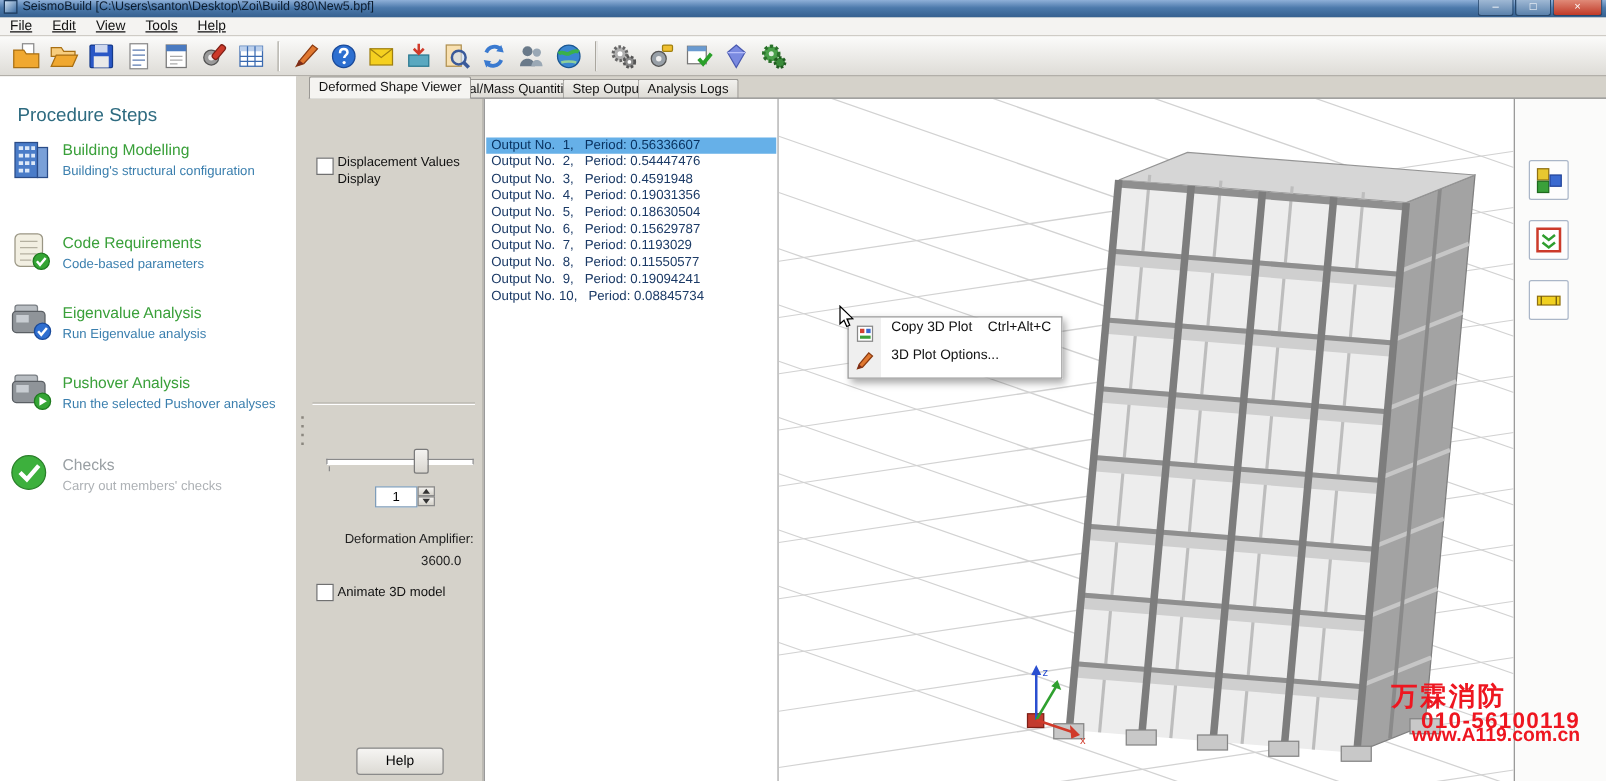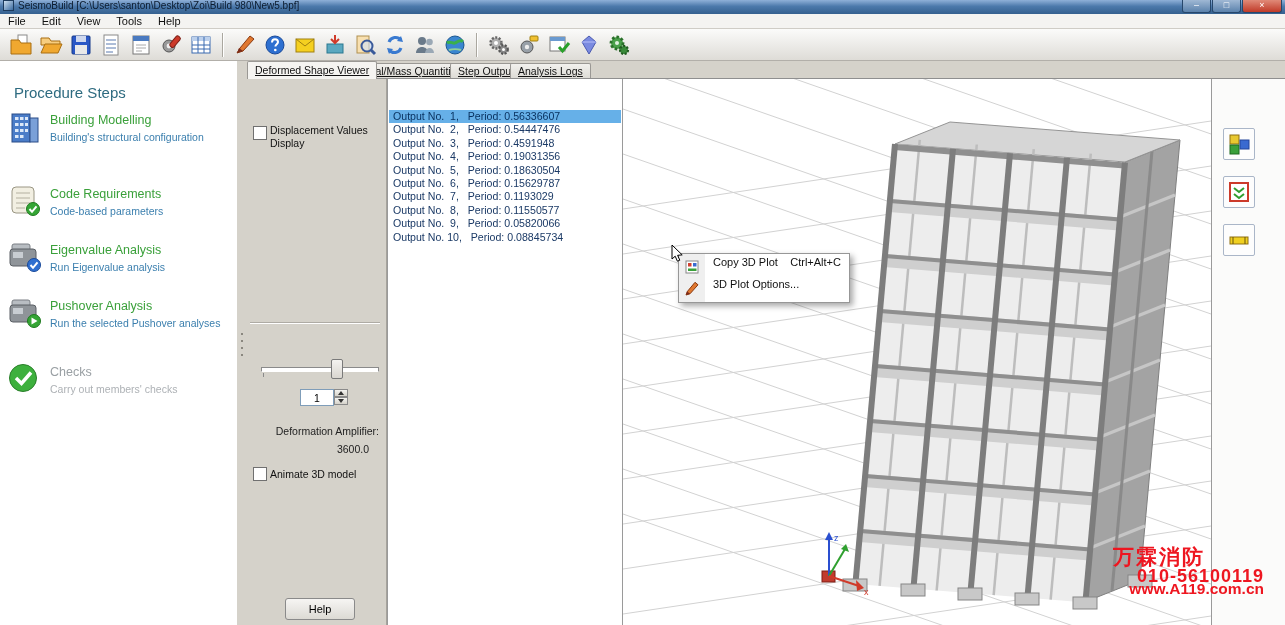--- a/index.html
+++ b/index.html
@@ -16,21 +16,21 @@
   .title-text{font-size:10px;color:#0b1b2e;white-space:nowrap;}
   .winbtns{position:absolute;right:3px;top:0;display:flex;}
   .winbtn{width:27px;height:12px;margin-left:1px;border:1px solid #27476b;border-top:none;
     border-radius:0 0 3px 3px;background:linear-gradient(#9fb8d4,#5b82ac);
     color:#fff;font-size:9px;line-height:11px;text-align:center;}
   .winbtn.close{width:38px;background:linear-gradient(#e08a78,#c03a28);}
 
   
   .menubar{left:0;top:14px;width:1285px;height:14px;background:#f4f3f1;border-bottom:1px solid #cfccc6;
     display:flex;align-items:center;}
-  .menu-item{padding:0 8px;font-size:11px;line-height:14px;}
+  .menu-item{padding:0 8px;font-size:11px;line-height:14px;text-decoration:underline;}
 
   
   .toolbar{left:0;top:29px;width:1285px;height:32px;background:linear-gradient(#fbfbfa,#dedcd7);
     border-bottom:1px solid #b2afa9;display:flex;align-items:center;padding-left:6px;box-sizing:border-box;}
   .tb-btn{width:30px;height:28px;display:flex;align-items:center;justify-content:center;border-radius:2px;}
   .tb-sep{width:1px;height:24px;background:#aaa79f;border-right:1px solid #fff;margin:0 6px;}
 
   
   .sidebar{left:0;top:61px;width:237px;height:564px;background:#fff;border-right:1px solid #c2bfb9;}
   .ps-title{position:absolute;left:14px;top:23px;font-size:15px;color:#2e6b80;}
@@ -40,21 +40,21 @@
   .step .s-desc{position:absolute;left:50px;top:21px;font-size:10.5px;color:#3b7fae;}
   .step.dis .s-label{color:#9aa0a4;}
   .step.dis .s-desc{color:#adb1b5;}
   .splitter{left:237px;top:61px;width:10px;height:564px;background:#d5d2ca;}
   .grip-dot{position:absolute;left:4px;width:2px;height:2px;background:#8a877f;}
 
   
   .tabstrip{left:247px;top:61px;width:1038px;height:18px;}
   .tab{position:absolute;top:2px;height:16px;line-height:15px;padding:0 7px;font-size:10.5px;
     background:linear-gradient(#f2f1ee,#dcdad4);border:1px solid #9a9894;border-bottom:none;
-    border-radius:2px 2px 0 0;box-sizing:border-box;text-decoration:underline;}
+    border-radius:2px 2px 0 0;box-sizing:border-box;}
   .tab.active{top:0;height:18px;line-height:17px;background:#f5f4f1;z-index:3;}
   .pageline{left:247px;top:78px;width:1038px;height:1px;background:#8f8f8f;z-index:1;}
 
   
   .ctrl{left:247px;top:79px;width:140px;height:546px;background:#d5d2ca;border-right:1px solid #a6a39c;box-sizing:border-box;}
   .chk{position:absolute;width:12px;height:12px;background:#fff;border:1px solid #707070;}
   .groove{position:absolute;left:3px;width:130px;height:0;border-top:1px solid #aeaba4;border-bottom:1px solid #fff;}
   .slider-track{position:absolute;left:14px;top:288px;width:116px;height:3px;background:#fff;border:1px solid #8a8a8a;border-bottom-color:#fff;}
   .slider-thumb{position:absolute;left:84px;top:280px;width:10px;height:18px;background:linear-gradient(#f4f3f0,#d9d6d0);border:1px solid #7a7a7a;border-radius:2px;}
   .spin{position:absolute;left:53px;top:310px;width:50px;height:17px;display:flex;}
@@ -396,21 +396,21 @@
   <div class="abs outlist">
     <div class="rows">
       <div class="row sel">Output No.  1,   Period: 0.56336607</div>
       <div class="row">Output No.  2,   Period: 0.54447476</div>
       <div class="row">Output No.  3,   Period: 0.4591948</div>
       <div class="row">Output No.  4,   Period: 0.19031356</div>
       <div class="row">Output No.  5,   Period: 0.18630504</div>
       <div class="row">Output No.  6,   Period: 0.15629787</div>
       <div class="row">Output No.  7,   Period: 0.1193029</div>
       <div class="row">Output No.  8,   Period: 0.11550577</div>
-      <div class="row">Output No.  9,   Period: 0.05820066</div>
+      <div class="row">Output No.  9,   Period: 0.19094241</div>
       <div class="row">Output No. 10,   Period: 0.08845734</div>
     </div>
   </div>
 
   <div class="abs viewer">
     <svg width="588" height="546" viewBox="0 0 588 546">
 
       <g stroke="#d2d2d2" stroke-width="1">
         <line x1="0" y1="130" x2="588" y2="42"></line>
           <line x1="0" y1="175" x2="588" y2="87"></line>

